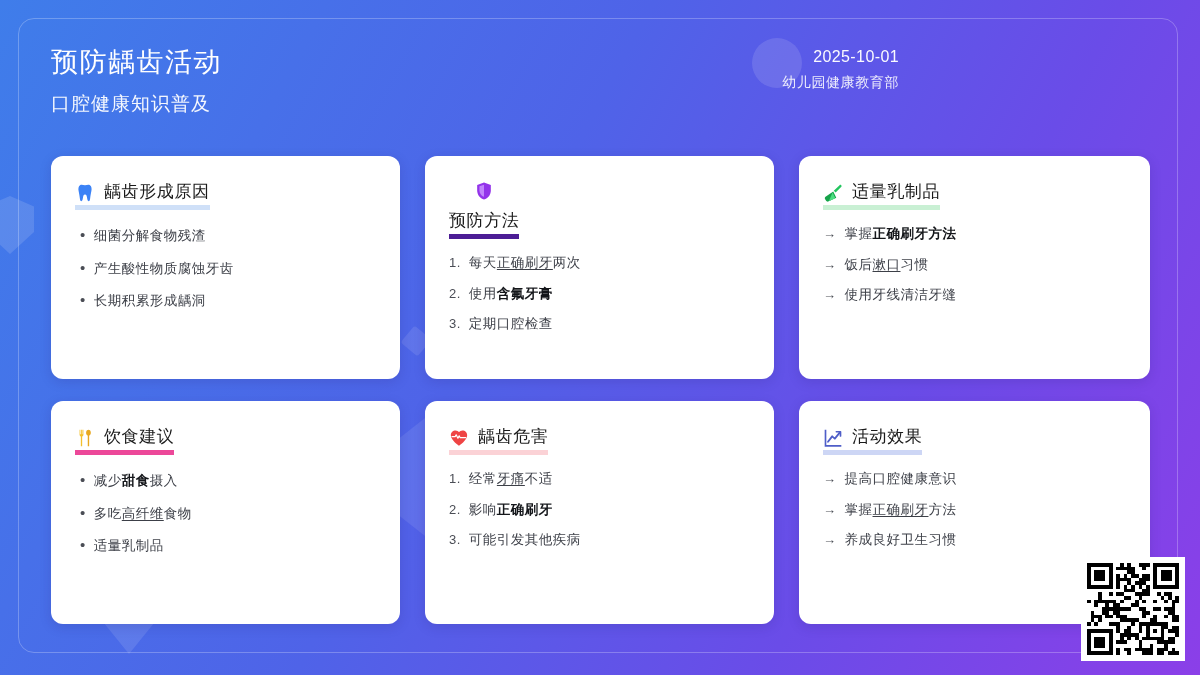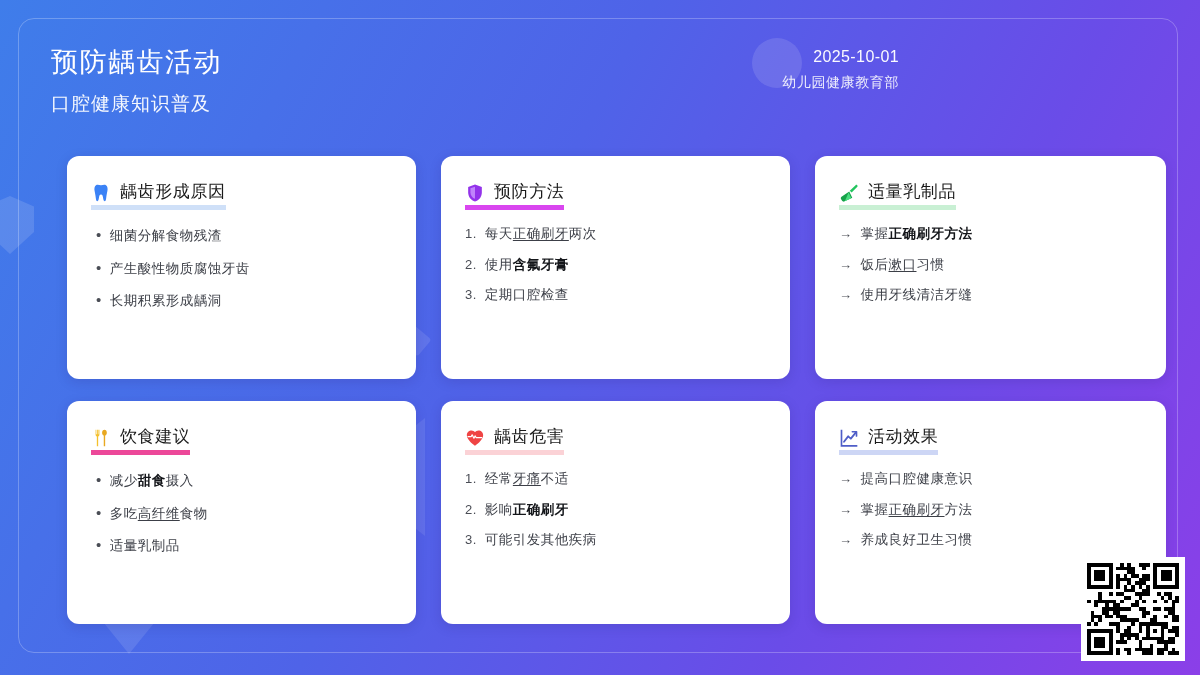--- a/index.html
+++ b/index.html
@@ -56,42 +56,42 @@
   .h-date { font-size:16px; color:rgba(255,255,255,0.97); letter-spacing:0.4px; }
   .h-dept { font-size:14px; color:rgba(255,255,255,0.88); margin-top:8px; letter-spacing:0.6px; }
 
   
   #grid {
     position:absolute; left:51px; top:156px;
     width:1099px;
     display:grid;
     grid-template-columns: 349px 349px 351px;
     grid-template-rows: 223px 223px;
-    column-gap:25px; row-gap:22px;margin-left:16px;
+    column-gap:25px; row-gap:22px;
   }
   .card {
     background:#ffffff; border-radius:12px;
     box-shadow:0 3px 12px rgba(40,30,110,0.17);
     padding:24px 24px 14px 24px;
     overflow:hidden;
   }
   .card-head {
     display:inline-flex; align-items:center; gap:9px;
     padding-bottom:2px; margin-bottom:17px;
   }
   .card-ico {
     width:20px; height:20px; display:inline-block; flex:none;
     position:relative; top:1px;
   }
   .card-title {
     font-size:17px; color:#1a1a1a; font-weight:400; letter-spacing:0.6px;
     white-space:nowrap;
   }
   .hl-1 { border-bottom:5px solid #cfe0f8; }
-  .hl-2 { border-bottom:5px solid #d946ef; }
+  .hl-2 { border-bottom:5px solid #4c1d95;flex-direction:column; }
   .hl-3 { border-bottom:5px solid #c9f0d4; }
   .hl-4 { border-bottom:5px solid #ec4899; }
   .hl-5 { border-bottom:5px solid #fbd2d6; }
   .hl-6 { border-bottom:5px solid #cdd6f5; }
 
   ul.items, ol.items { list-style:none; }
   .items li {
     font-size:13.5px; color:#3c3f47; letter-spacing:0.5px;
     line-height:1; margin-bottom:17px;
     display:flex; align-items:baseline; gap:8px;

